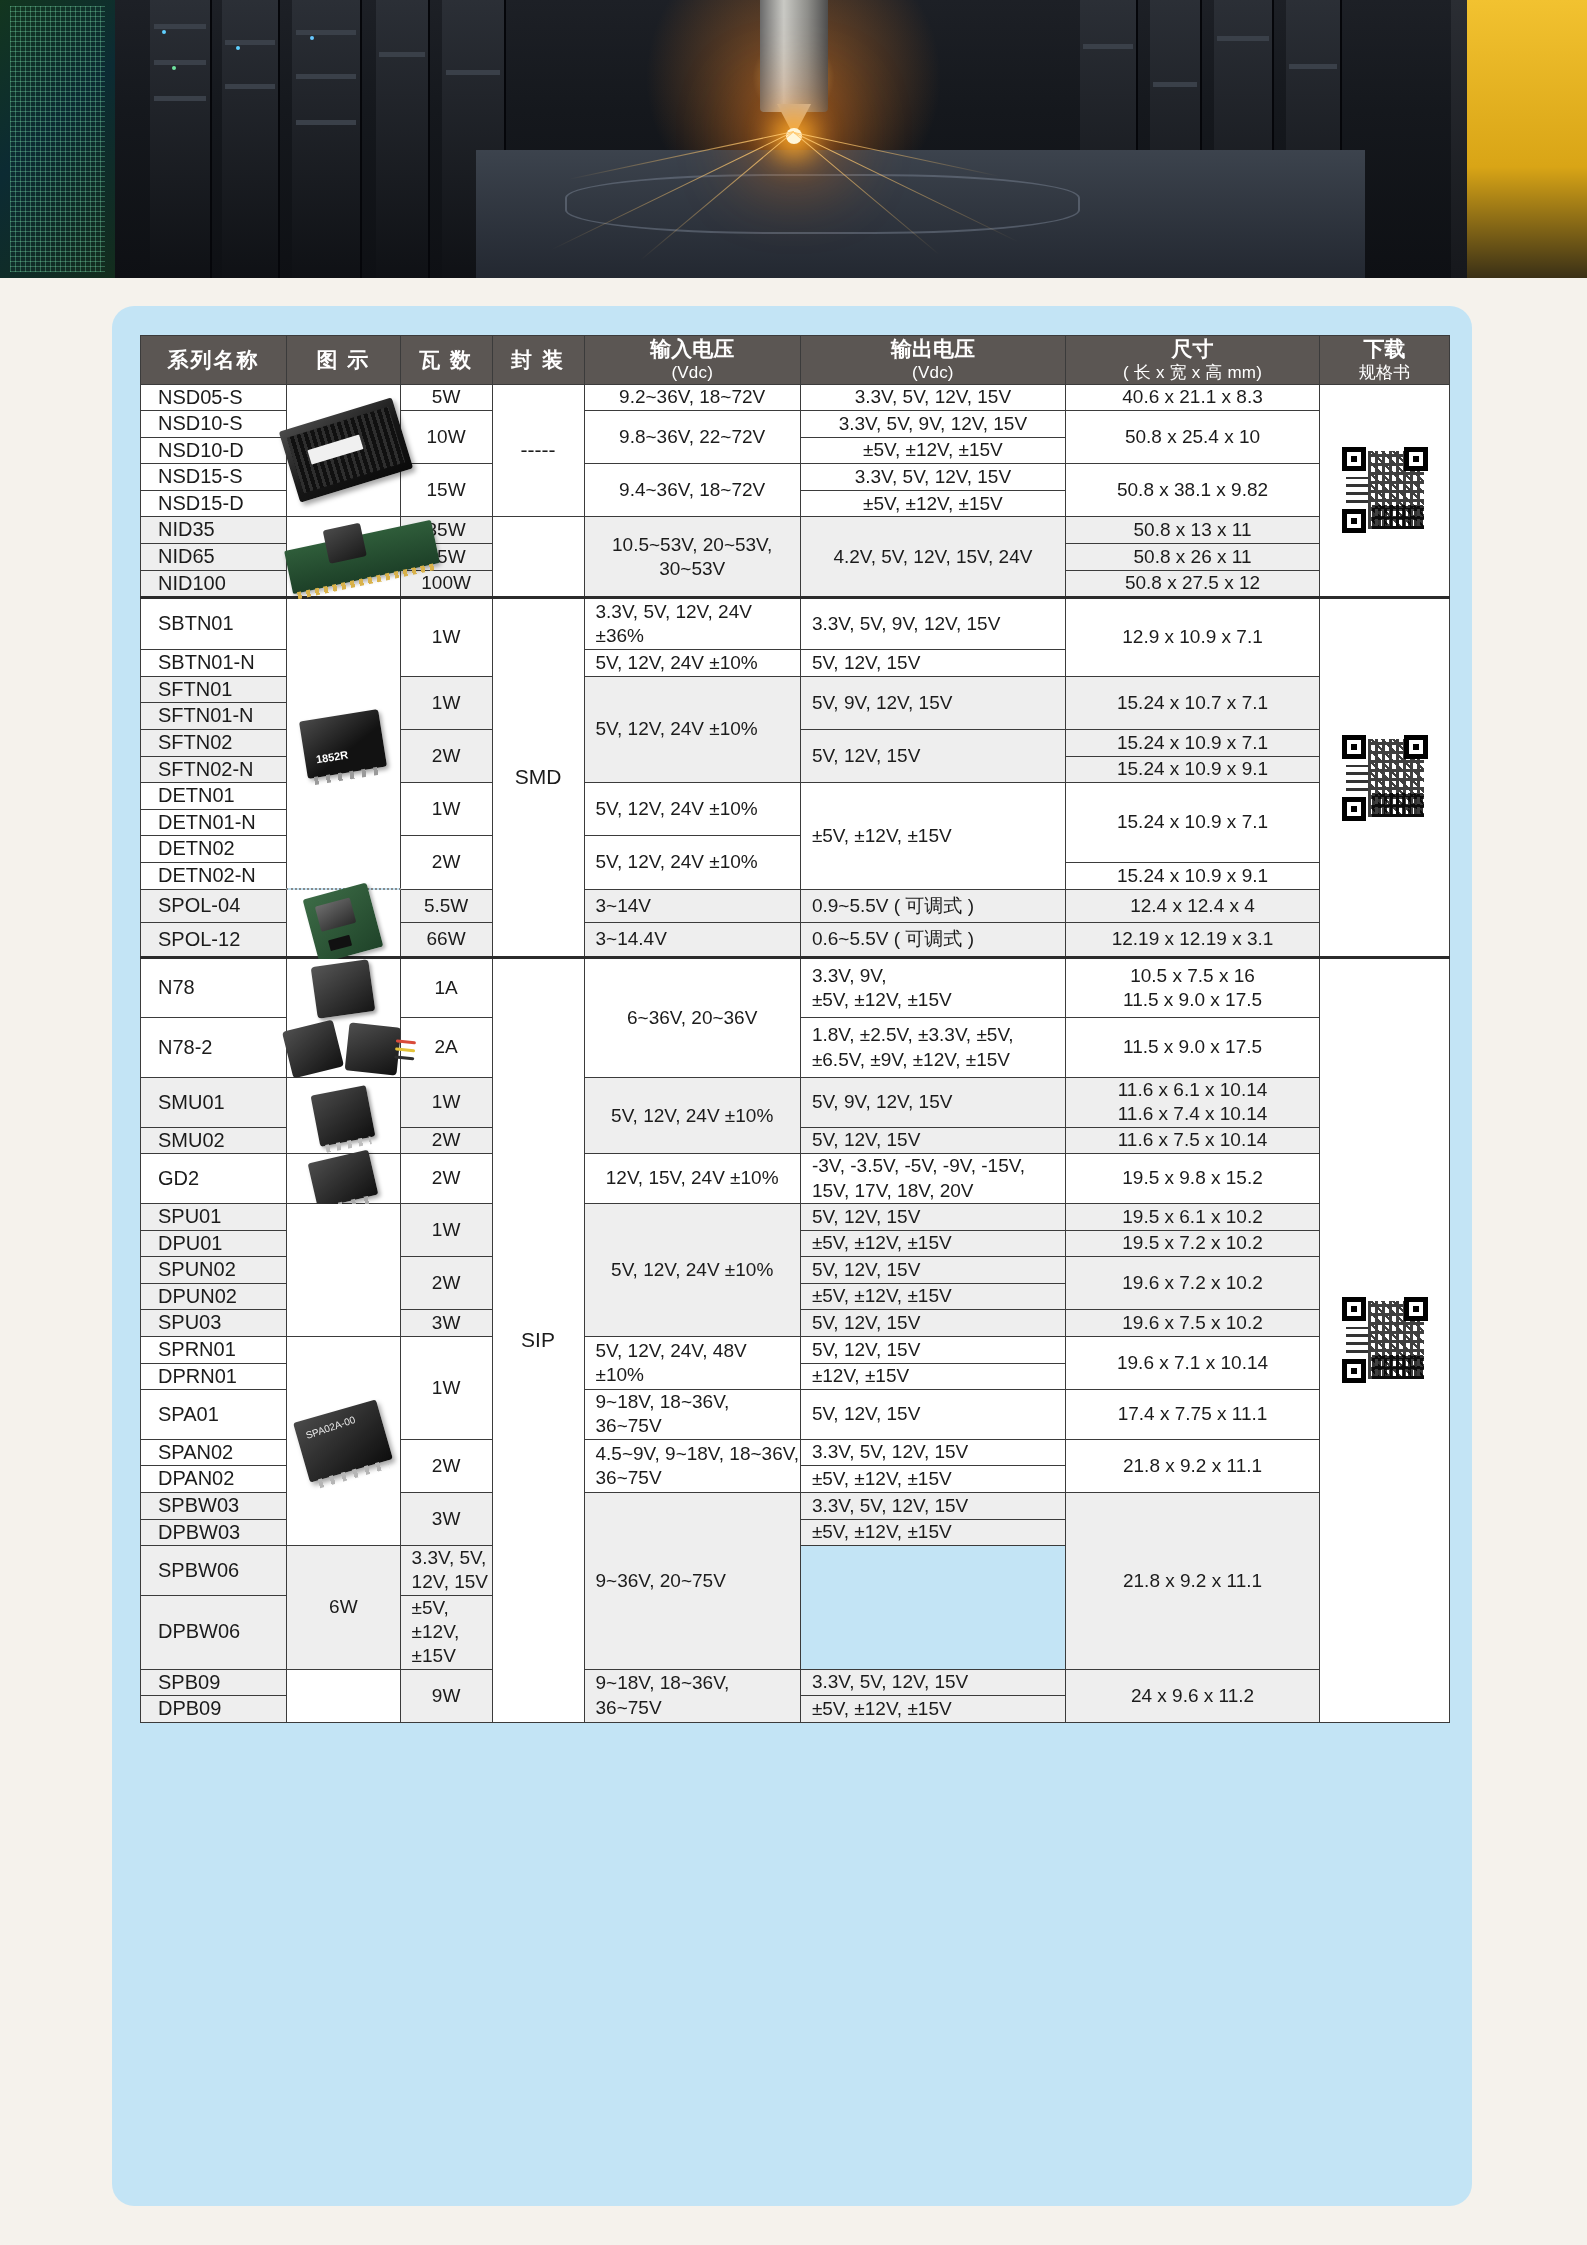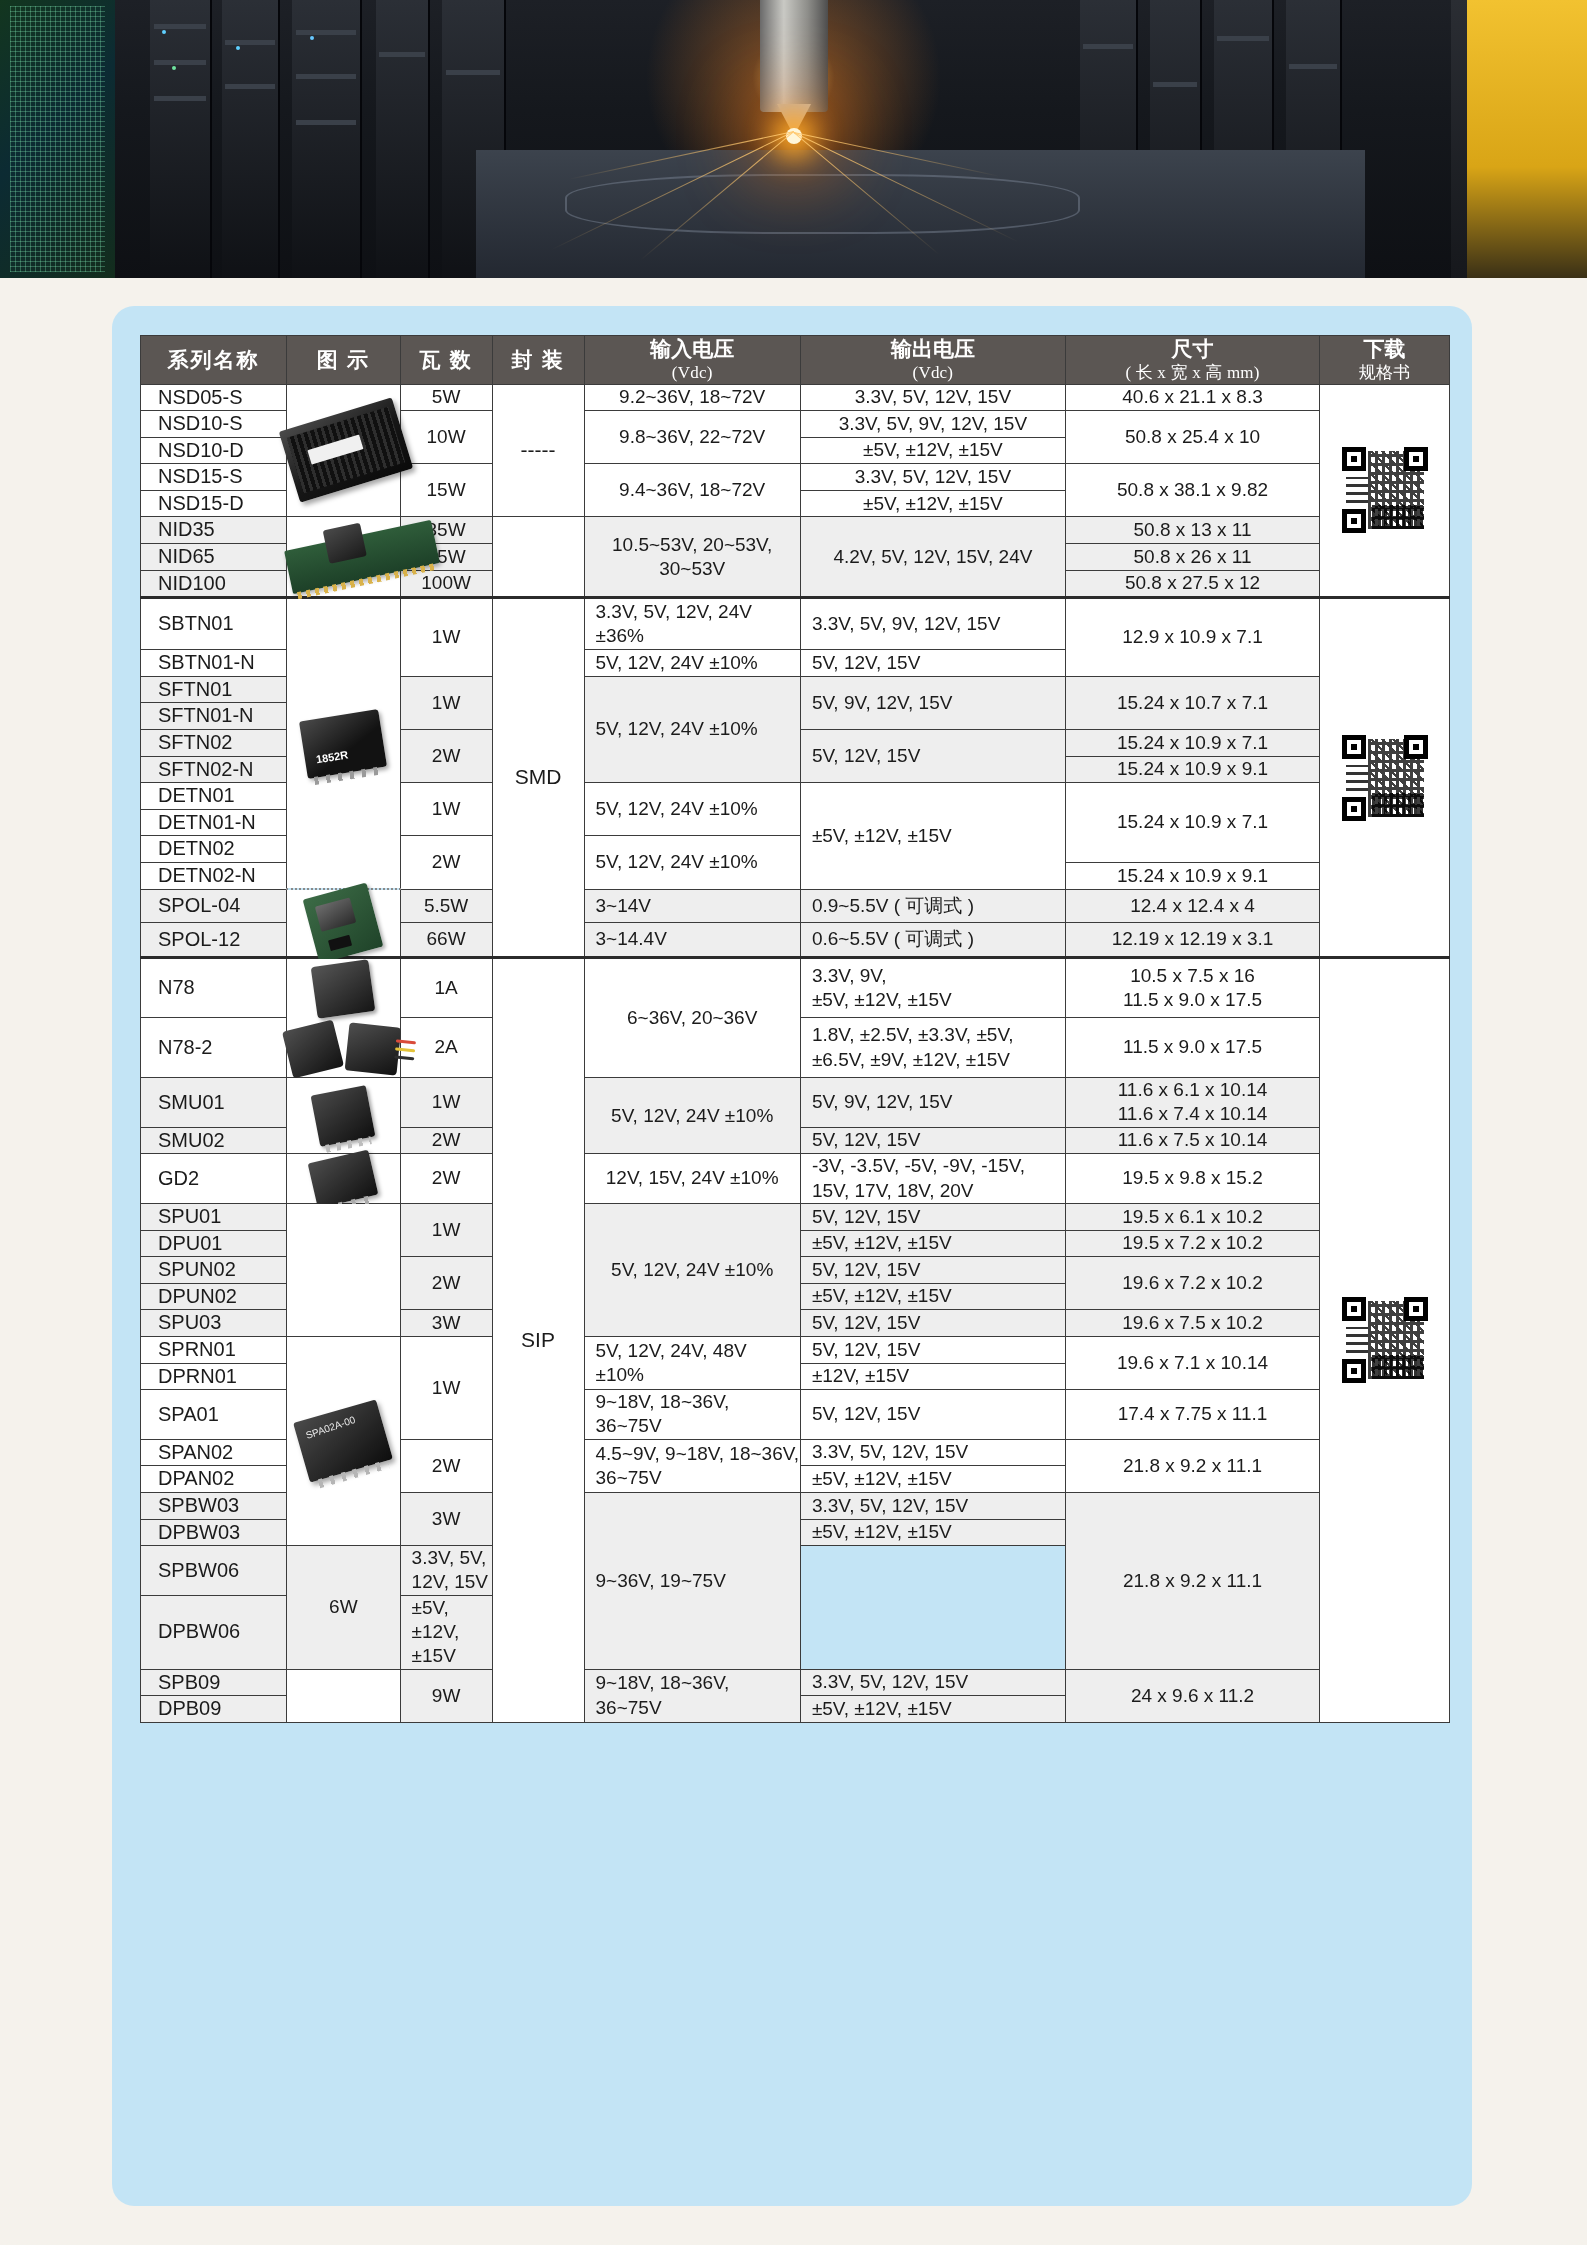--- a/index.html
+++ b/index.html
@@ -46,21 +46,21 @@
   .sheet { position:absolute; left:0; top:278px; width:1587px; height:1967px; background:#f5f2ec; }
   .card { position:absolute; left:112px; top:28px; width:1360px; height:1900px;
           background:#c3e4f5; border-radius:22px; }
 
   
   table.spec { position:absolute; left:140px; top:335px; width:1310px; border-collapse:collapse; table-layout:fixed; }
   table.spec td, table.spec th { border:1.6px solid #3b3b3b; padding:0; }
 
   thead th {
     background:#5b5653; color:#ffffff; font-weight:bold;
-    font-size:21px; line-height:1.25; text-align:center; padding:11px 4px;font-family:Liberation Serif, serif;
+    font-size:21px; line-height:1.25; text-align:center; padding:11px 4px;
   }
   thead th .sub { display:block; font-size:17px; font-weight:normal; letter-spacing:.2px; }
   thead th .cjk { letter-spacing:2px; }
 
   tbody td { text-align:center; color:#1b1b1b; font-size:19px; line-height:1.28; padding:5px 7px; background:#ffffff; }
   tbody td.name { text-align:left; padding-left:17px; font-size:20px; }
   tbody td.left { text-align:left; padding-left:11px; }
   tbody tr.alt td { background:#eeeeee; }
   td.shade { background:#eeeeee !important; }
   td.white { background:#ffffff !important; }
@@ -536,21 +536,21 @@
       <td rowspan="2">21.8 x 9.2 x 11.1</td>
     </tr>
     <tr>
       <td class="name">DPAN02</td>
       <td class="left">±5V, ±12V, ±15V</td>
     </tr>
 
     <tr class="alt">
       <td class="name shade">SPBW03</td>
       <td class="shade" rowspan="2">3W</td>
-      <td class="left shade" rowspan="4">9~36V, 19~75V</td>
+      <td class="left shade" rowspan="4">9~36V, 20~75V</td>
       <td class="left shade">3.3V, 5V, 12V, 15V</td>
       <td class="shade" rowspan="4">21.8 x 9.2 x 11.1</td>
     </tr>
     <tr class="alt">
       <td class="name shade">DPBW03</td>
       <td class="left shade">±5V, ±12V, ±15V</td>
     </tr>
     <tr class="alt">
       <td class="name shade">SPBW06</td>
       <td class="shade" rowspan="2">6W</td>

